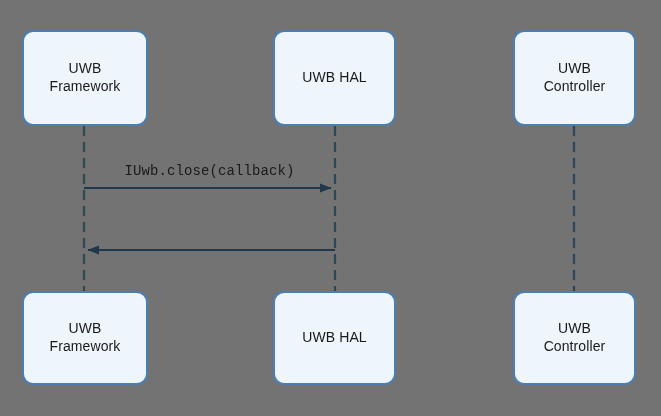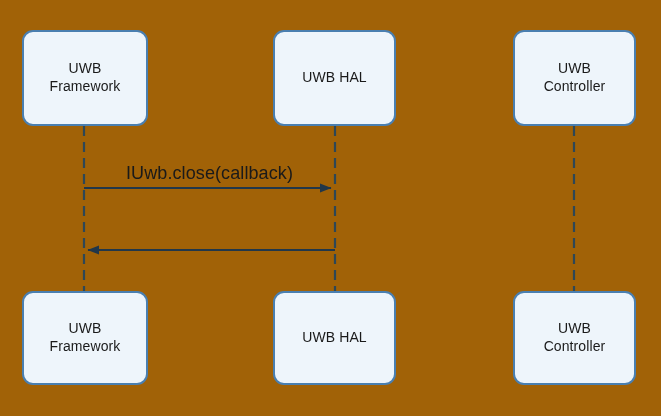--- a/index.html
+++ b/index.html
@@ -8,21 +8,21 @@
     padding: 0;
     background: #ffffff;
   }
   body {
     font-family: "Liberation Sans", "DejaVu Sans", sans-serif;
   }
   #diagram-root {
     position: relative;
     width: 661px;
     height: 416px;
-    background: #a16207;
+    background: #737373;
     overflow: hidden;
   }
   .seq-svg {
     position: absolute;
     left: 0;
     top: 0;
     width: 661px;
     height: 416px;
     display: block;
   }
@@ -86,21 +86,21 @@
 
   <div class="participant-box" style="left:273px; top:30px; width:123px; height:96px; background:#eef5fb; border:2.5px solid #4a7fb0; color:#1a1a1a; font-size:14px;">
     <span class="participant-label">UWB HAL</span>
   </div>
 
   <div class="participant-box" style="left:513px; top:30px; width:123px; height:96px; background:#eef5fb; border:2.5px solid #4a7fb0; color:#1a1a1a; font-size:14px;">
     <span class="participant-label">UWB
 Controller</span>
   </div>
 
-  <div class="message-label" style="left:84px; top:163px; width:251px; color:#1a1a1a; font-size:18px;">
+  <div class="message-label" style="left:84px; top:163px; width:251px; color:#1a1a1a; font-size:14px;font-family:Liberation Mono, monospace;">
     <span>IUwb.close(callback)</span>
   </div>
 
 
   <div class="participant-box" style="left:22px; top:291px; width:126px; height:94px; background:#eef5fb; border:2.5px solid #4a7fb0; color:#1a1a1a; font-size:14px;">
     <span class="participant-label">UWB
 Framework</span>
   </div>
 
   <div class="participant-box" style="left:273px; top:291px; width:123px; height:94px; background:#eef5fb; border:2.5px solid #4a7fb0; color:#1a1a1a; font-size:14px;">

